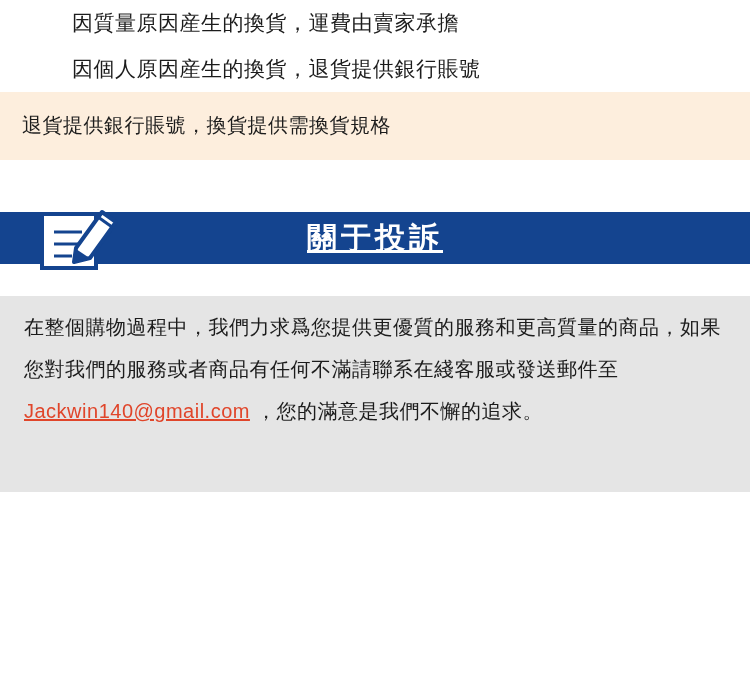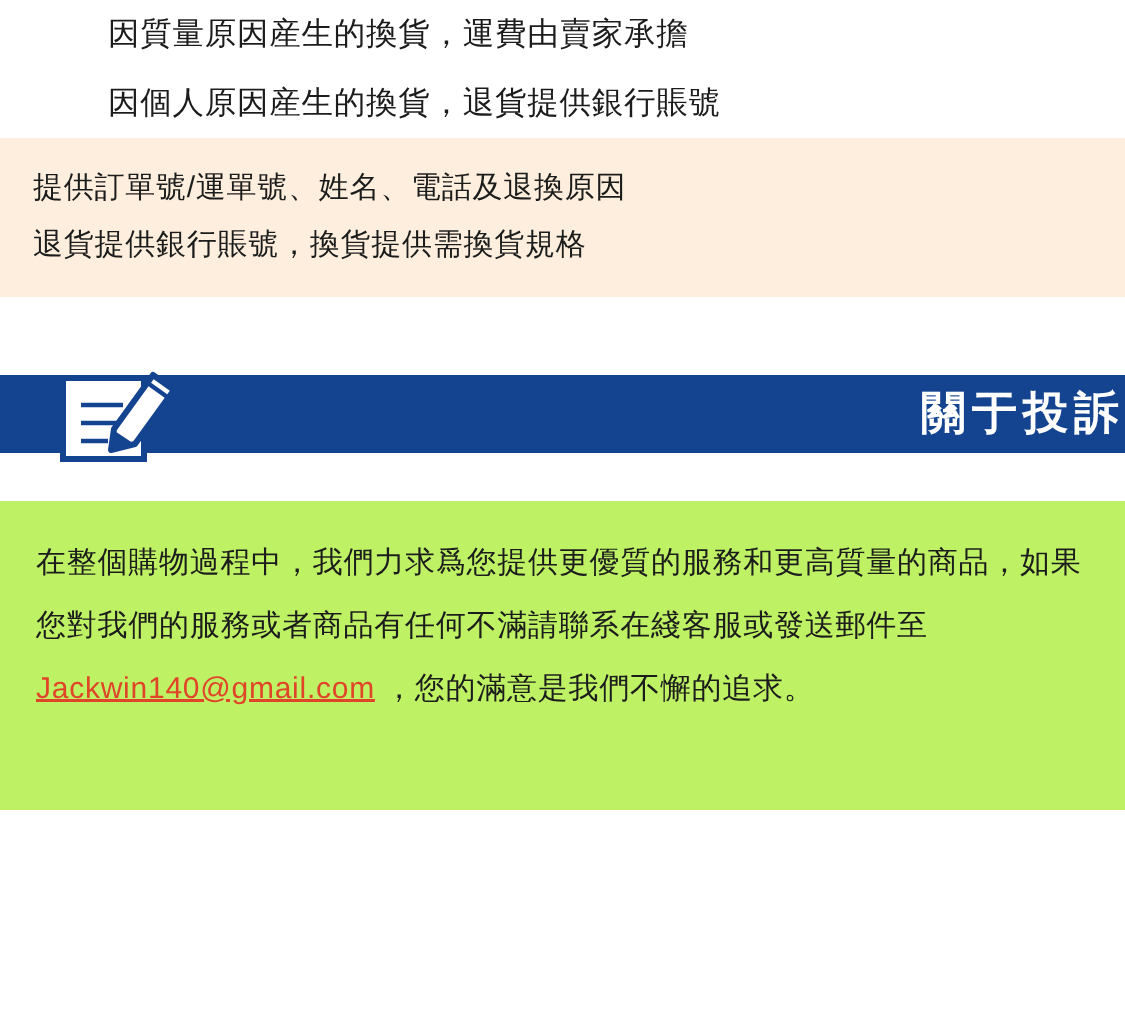--- a/index.html
+++ b/index.html
@@ -69,39 +69,40 @@
     height: 52px;
     background: #14448f;
   }
   .banner-title {
     position: absolute;
     left: 0;
     top: 12px;
     width: 750px;
     height: 40px;
     line-height: 52px;
-    text-align: right;
+    text-align: center;
     color: #ffffff;
     font-size: 30px;
     font-weight: bold;
     letter-spacing: 4px;
+    text-decoration: underline;
   }
   .banner-icon {
     position: absolute;
     left: 36px;
     top: 0px;
     width: 82px;
     height: 74px;
   }
 
   
   .complaint-panel {
     margin-top: 22px;
-    background: #bef264;
-    padding: 20px 0 60px 0;
+    background: #e5e5e5;
+    padding: 10px 0 60px 0;
   }
   .complaint-text {
     font-size: 20px;
     line-height: 42px;
     color: #1c1c1c;
     padding: 0 24px;
     letter-spacing: 0.5px;
   }
   .email {
     color: #e0452a;
@@ -113,21 +114,20 @@
 
 <div class="page">
 
   <div class="top-lines">
     <div class="policy-line">因質量原因産生的換貨，運費由賣家承擔</div>
     <div class="policy-line">因個人原因産生的換貨，退貨提供銀行賬號</div>
   </div>
 
 
   <div class="cream-panel">
-    <div class="cream-line">提供訂單號/運單號、姓名、電話及退換原因</div>
     <div class="cream-line">退貨提供銀行賬號，換貨提供需換貨規格</div>
   </div>
 
   <div class="banner-wrap">
     <div class="banner-bar"></div>
     <div class="banner-title">關于投訴</div>
     <div class="banner-icon">
       <svg width="82" height="74" viewBox="0 0 82 74" xmlns="http://www.w3.org/2000/svg">
         <rect x="6" y="14" width="54" height="54" fill="#ffffff" stroke="#14448f" stroke-width="4"></rect>
         <line x1="18" y1="32" x2="46" y2="32" stroke="#14448f" stroke-width="3"></line>

